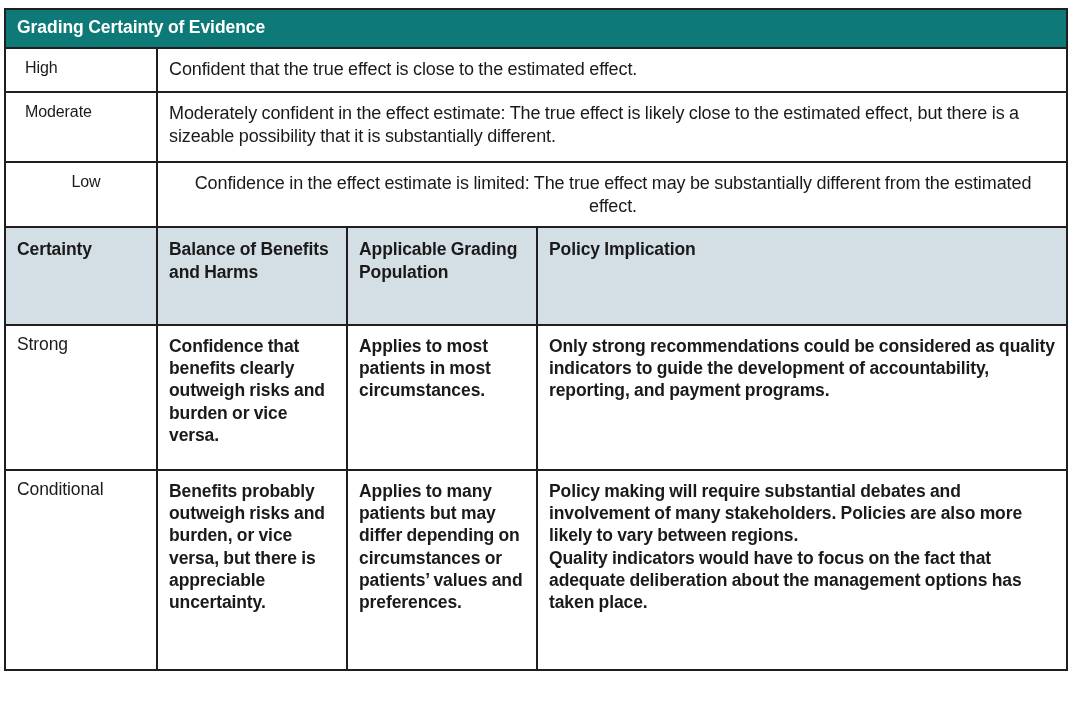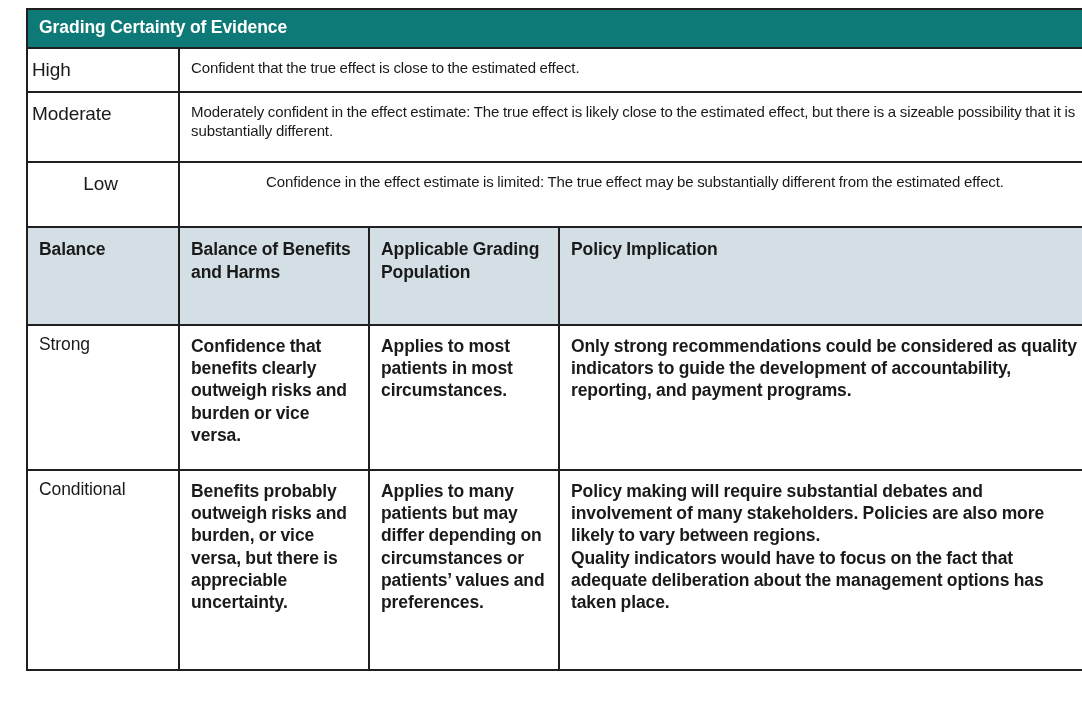--- a/index.html
+++ b/index.html
@@ -10,21 +10,21 @@
   body {
     width: 1082px;
     height: 724px;
     font-family: "Liberation Sans", sans-serif;
     color: #1a1a1a;
     overflow: hidden;
   }
 
   .sheet {
     position: absolute;
-    left: 26px;
+    left: 4px;
     top: 8px;
     width: 970px;
     height: 705px;
     box-sizing: border-box;
   }
 
   table.grade-table {
     width: 1062px;
     border-collapse: collapse;
     table-layout: fixed;
@@ -53,27 +53,27 @@
     border-right: 2px solid #201e1e;
     border-top: 2px solid #201e1e;
     border-bottom: 2px solid #201e1e;
     height: 24px;
     letter-spacing: -0.05px;
   }
 
   
   tr.certainty-row td.level-cell {
     font-weight: normal;
-    font-size: 19px;
-    padding-left: 4px;
+    font-size: 16px;
+    padding-left: 19px;
     padding-top: 9px;
   }
   tr.certainty-row td.desc-cell {
     font-weight: normal;
-    font-size: 15px;
+    font-size: 18px;
     padding-left: 11px;
     padding-top: 9px;
   }
 
   
   tr.colhead-row td {
     background: #d3dfe4;
     font-weight: bold;
     font-size: 17.5px;
     padding-left: 11px;
@@ -133,21 +133,21 @@
         <td class="desc-cell" colspan="3">Moderately confident in the effect estimate: The true effect is likely close to the estimated effect, but there is a sizeable possibility that it is substantially different.</td>
       </tr>
 
       <tr class="certainty-row r-low">
         <td class="level-cell">Low</td>
         <td class="desc-cell" colspan="3">Confidence in the effect estimate is limited: The true effect may be substantially different from the estimated effect.</td>
       </tr>
 
 
       <tr class="colhead-row r-colhead">
-        <td>Balance</td>
+        <td>Certainty</td>
         <td>Balance of Benefits and Harms</td>
         <td>Applicable Grading Population</td>
         <td>Policy Implication</td>
       </tr>
 
       <tr class="rec-row r-strong">
         <td class="strength-cell">Strong</td>
         <td class="body-cell">Confidence that benefits clearly outweigh risks and burden or vice versa.</td>
         <td class="body-cell">Applies to most patients in most circumstances.</td>
         <td class="body-cell">

